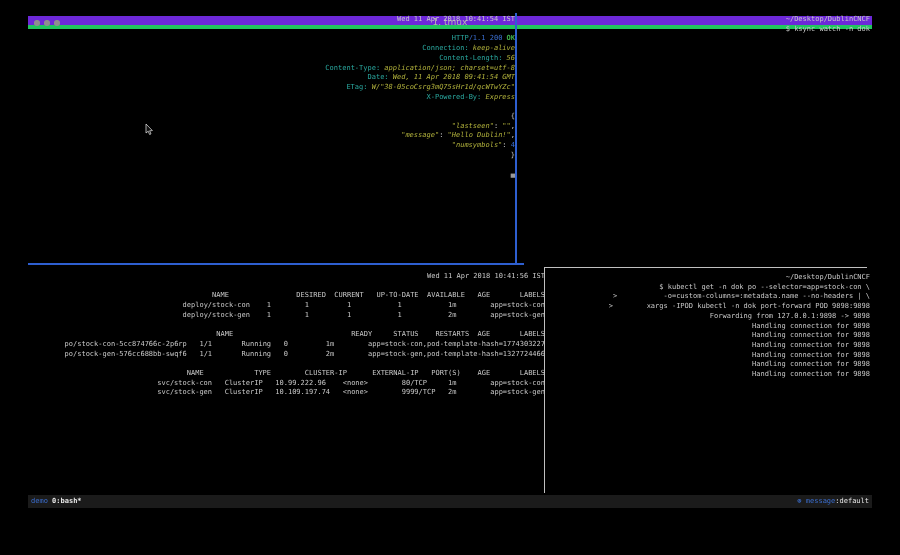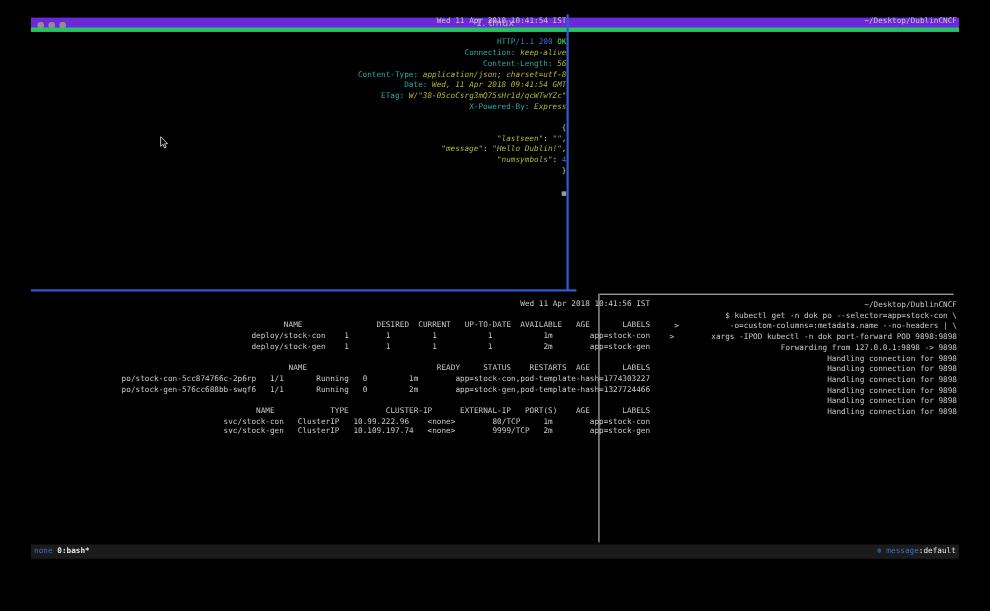--- a/index.html
+++ b/index.html
@@ -17,21 +17,21 @@
   .light { width:5.5px; height:5.5px; border-radius:50%; background:#8f8f8f; }
   .wtitle { position:absolute; left:0; right:0; top:1px; text-align:center;
             font-size:9px; color:#b4b4b4;
             font-family:"DejaVu Sans", sans-serif; }
 
   
   .pane { position:absolute; font-size:7px; line-height:9.7px; color:var(--fg);
           white-space:pre; overflow:hidden; }
   .pane-tl { left:2px;   top:15px;  width:485px; height:247px; }
   .pane-tr { left:491px; top:15px;  width:351px; height:247px; }
-  .pane-bl { left:2px;   top:272px; width:515px; height:220px;margin-left:46px; }
+  .pane-bl { left:2px;   top:272px; width:515px; height:220px; }
   .pane-br { left:521px; top:273px; width:321px; height:219px; }
   .tline { white-space:pre;text-align:right; }
   .tline span { white-space:pre; }
 
   .c-fg     { color:var(--fg); }
   .c-cyan   { color:var(--cyan); }
   .c-blue   { color:var(--blue); }
   .c-green  { color:var(--green);font-weight:bold; }
   .c-yellow { color:var(--yellow);font-style:italic; }
   .c-cursor { color:#9a9a9a; }
@@ -64,31 +64,31 @@
     <div class="titlebar">
       <div class="lights">
         <span class="light"></span>
         <span class="light"></span>
         <span class="light"></span>
       </div>
       <div class="wtitle">1. tmux</div>
     </div>
 
     <div class="pane pane-tl"><div class="tline"><span class="c-fg">Wed 11 Apr 2018 10:41:54 IST</span></div><div class="tline">&nbsp;</div><div class="tline"><span class="c-cyan">HTTP</span><span class="c-blue">/1.1 200 </span><span class="c-green">OK</span></div><div class="tline"><span class="c-cyan">Connection:</span><span class="c-yellow"> keep-alive</span></div><div class="tline"><span class="c-cyan">Content-Length:</span><span class="c-yellow"> 56</span></div><div class="tline"><span class="c-cyan">Content-Type:</span><span class="c-yellow"> application/json; charset=utf-8</span></div><div class="tline"><span class="c-cyan">Date:</span><span class="c-yellow"> Wed, 11 Apr 2018 09:41:54 GMT</span></div><div class="tline"><span class="c-cyan">ETag:</span><span class="c-yellow"> W/"38-05coCsrg3mQ75sHr1d/qcWTwYZc"</span></div><div class="tline"><span class="c-cyan">X-Powered-By:</span><span class="c-yellow"> Express</span></div><div class="tline">&nbsp;</div><div class="tline"><span class="c-fg">{</span></div><div class="tline"><span class="c-yellow">    "lastseen"</span><span class="c-fg">: </span><span class="c-yellow">""</span><span class="c-fg">,</span></div><div class="tline"><span class="c-yellow">    "message"</span><span class="c-fg">: </span><span class="c-yellow">"Hello Dublin!"</span><span class="c-fg">,</span></div><div class="tline"><span class="c-yellow">    "numsymbols"</span><span class="c-fg">: </span><span class="c-blue">4</span></div><div class="tline"><span class="c-fg">}</span></div><div class="tline">&nbsp;</div><div class="tline"><span class="c-cursor">▄</span></div></div>
-    <div class="pane pane-tr"><div class="tline"><span class="c-fg">~/Desktop/DublinCNCF</span></div></div>
+    <div class="pane pane-tr"><div class="tline"><span class="c-fg">~/Desktop/DublinCNCF</span></div><div class="tline"><span class="c-fg">$ ksync watch -n dok</span></div></div>
     <div class="pane pane-bl"><div class="tline"><span class="c-fg">Wed 11 Apr 2018 10:41:56 IST</span></div><div class="tline">&nbsp;</div><div class="tline"><span class="c-fg">NAME                DESIRED  CURRENT   UP-TO-DATE  AVAILABLE   AGE       LABELS</span></div><div class="tline"><span class="c-fg">deploy/stock-con    1        1         1           1           1m        app=stock-con</span></div><div class="tline"><span class="c-fg">deploy/stock-gen    1        1         1           1           2m        app=stock-gen</span></div><div class="tline">&nbsp;</div><div class="tline"><span class="c-fg">NAME                            READY     STATUS    RESTARTS  AGE       LABELS</span></div><div class="tline"><span class="c-fg">po/stock-con-5cc874766c-2p6rp   1/1       Running   0         1m        app=stock-con,pod-template-hash=1774303227</span></div><div class="tline"><span class="c-fg">po/stock-gen-576cc688bb-swqf6   1/1       Running   0         2m        app=stock-gen,pod-template-hash=1327724466</span></div><div class="tline">&nbsp;</div><div class="tline"><span class="c-fg">NAME            TYPE        CLUSTER-IP      EXTERNAL-IP   PORT(S)    AGE       LABELS</span></div><div class="tline"><span class="c-fg">svc/stock-con   ClusterIP   10.99.222.96    &lt;none&gt;        80/TCP     1m        app=stock-con</span></div><div class="tline"><span class="c-fg">svc/stock-gen   ClusterIP   10.109.197.74   &lt;none&gt;        9999/TCP   2m        app=stock-gen</span></div></div>
     <div class="pane pane-br"><div class="tline"><span class="c-fg">~/Desktop/DublinCNCF</span></div><div class="tline"><span class="c-fg">$ kubectl get -n dok po --selector=app=stock-con \</span></div><div class="tline"><span class="c-fg">&gt;           -o=custom-columns=:metadata.name --no-headers | \</span></div><div class="tline"><span class="c-fg">&gt;        xargs -IPOD kubectl -n dok port-forward POD 9898:9898</span></div><div class="tline"><span class="c-fg">Forwarding from 127.0.0.1:9898 -&gt; 9898</span></div><div class="tline"><span class="c-fg">Handling connection for 9898</span></div><div class="tline"><span class="c-fg">Handling connection for 9898</span></div><div class="tline"><span class="c-fg">Handling connection for 9898</span></div><div class="tline"><span class="c-fg">Handling connection for 9898</span></div><div class="tline"><span class="c-fg">Handling connection for 9898</span></div><div class="tline"><span class="c-fg">Handling connection for 9898</span></div></div>
 
     <div class="div-v-blue"></div>
     <div class="div-h-blue"></div>
     <div class="div-v-gray"></div>
     <div class="div-h-gray"></div>
 
     <div class="statusbar">
-      <span class="sb-left"><span class="sb-session">none</span><span> </span><span class="sb-window">0:bash*</span></span>
+      <span class="sb-left"><span class="sb-session">demo</span><span> </span><span class="sb-window">0:bash*</span></span>
       <span class="sb-right"><span class="sb-kube-icon">⊛</span><span class="sb-kube-ctx"> message</span><span class="sb-kube-ns">:default</span></span>
     </div>
   </div>
 
   <svg class="mouse" viewBox="0 0 8 12">
     <path d="M1 0 L1 9 L3.2 7.2 L4.6 10.5 L6 9.9 L4.6 6.8 L7.4 6.6 Z" fill="#111" stroke="#eee" stroke-width="0.7"></path>
   </svg>
 </div>
 
 </body></html>

